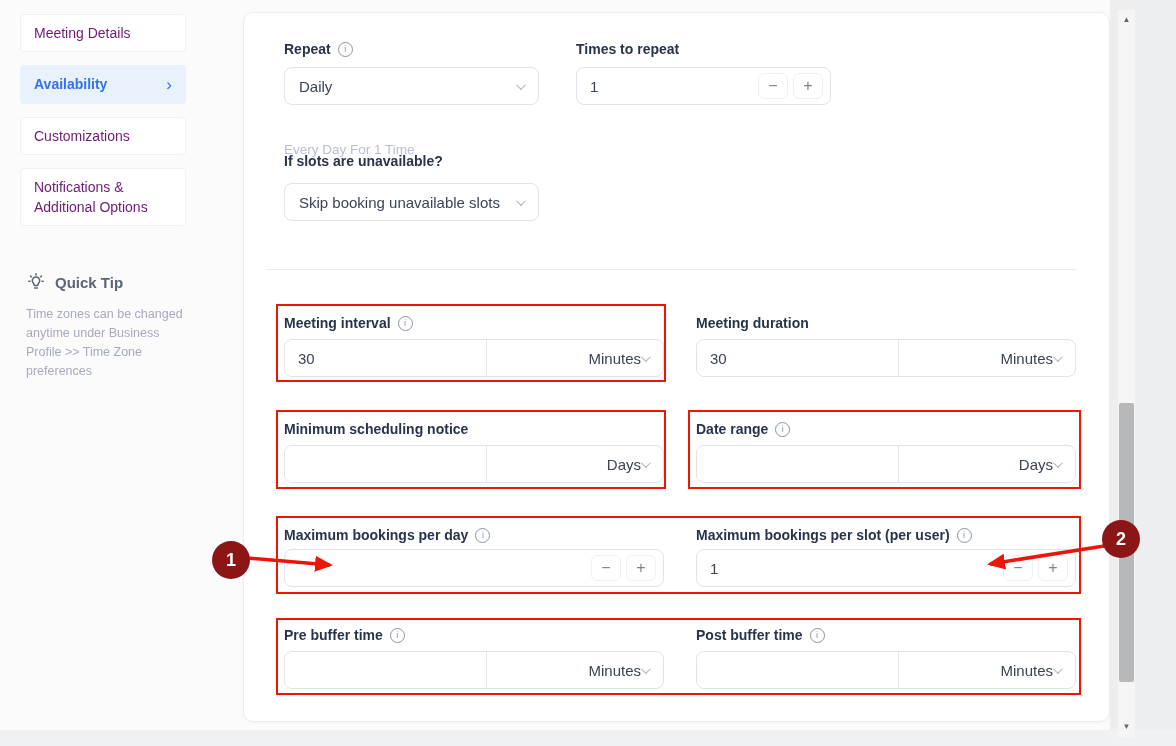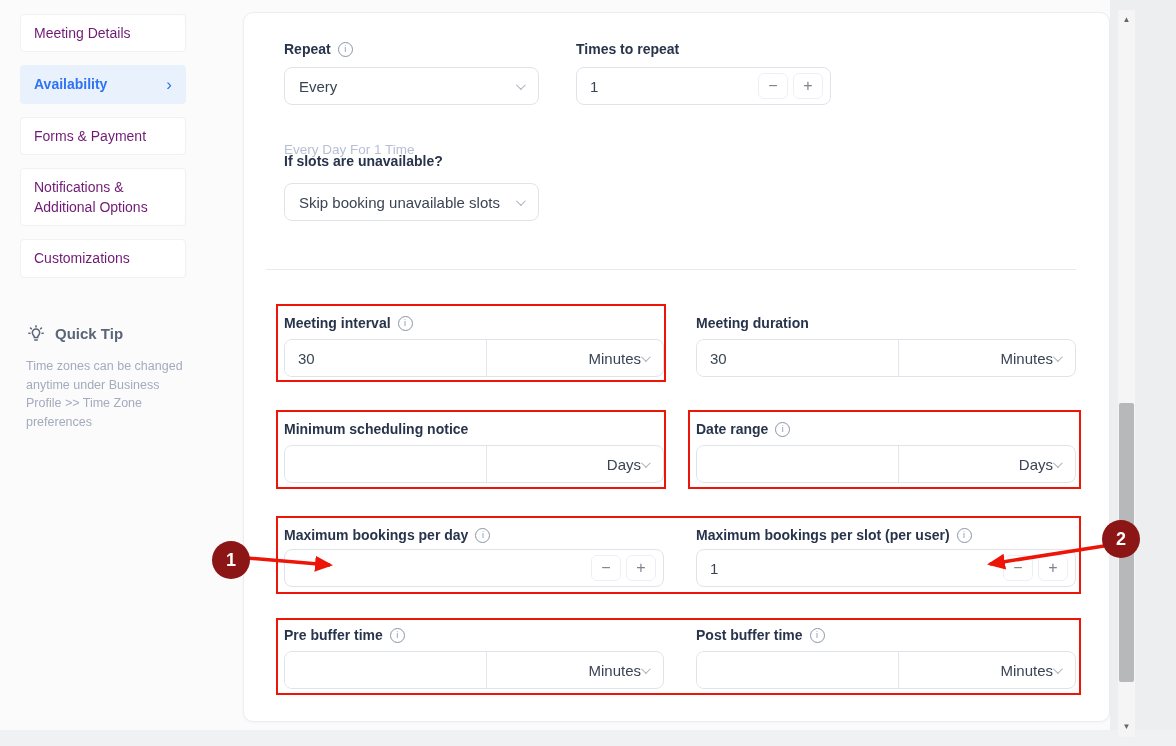--- a/index.html
+++ b/index.html
@@ -103,27 +103,24 @@
 
   <aside class="sidebar">
     <div class="nav-item">
       <span>Meeting Details</span>
     </div>
     <div class="nav-item active">
       <span>Availability</span>
       <span class="chev">›</span>
     </div>
     <div class="nav-item">
-      <span>Forms &amp; Payment</span>
+      <span>Customizations</span>
     </div>
     <div class="nav-item">
       <span>Notifications &amp; Additional Options</span>
-    </div>
-    <div class="nav-item">
-      <span>Customizations</span>
     </div>
 
     <div class="quick-tip">
       <div class="qt-head">
         <svg width="20" height="20" viewBox="0 0 24 24">
           <g fill="none" stroke="#5b6577" stroke-width="1.8" stroke-linecap="round">
             <path d="M12 6 a4.4 4.4 0 0 1 4.4 4.4 c0 1.8-1 2.7-1.7 3.7-.5.7-.7 1.3-.7 2.1 h-4 c0-.8-.2-1.4-.7-2.1-.7-1-1.7-1.9-1.7-3.7 A4.4 4.4 0 0 1 12 6 Z"></path>
             <path d="M10.4 19.2 h3.2"></path>
             <path d="M12 2.2 v1.4"></path>
               <path d="M5.4 4.8 l1 1"></path>
@@ -138,21 +135,21 @@
     </div>
   </aside>
 
   <main class="card">
 
     <div class="flabel" style="left:40px; top:28px;">
       <span>Repeat</span>
       <span class="info">i</span>
     </div>
     <div class="fgroup sel" style="left:40px; top:54px; width:255px;">
-      <span class="sel-text">Every</span>
+      <span class="sel-text">Daily</span>
       <span class="chevron"></span>
     </div>
     <div class="helper" style="left:40px; top:101px;">Every Day For 1 Time</div>
 
     <div class="flabel" style="left:332px; top:28px;">
       <span>Times to repeat</span>
     </div>
     <div class="fgroup stepper" style="left:332px; top:54px; width:255px;">
       <input class="fg-input" value="1" style="">
       <button class="step-btn">−</button>

